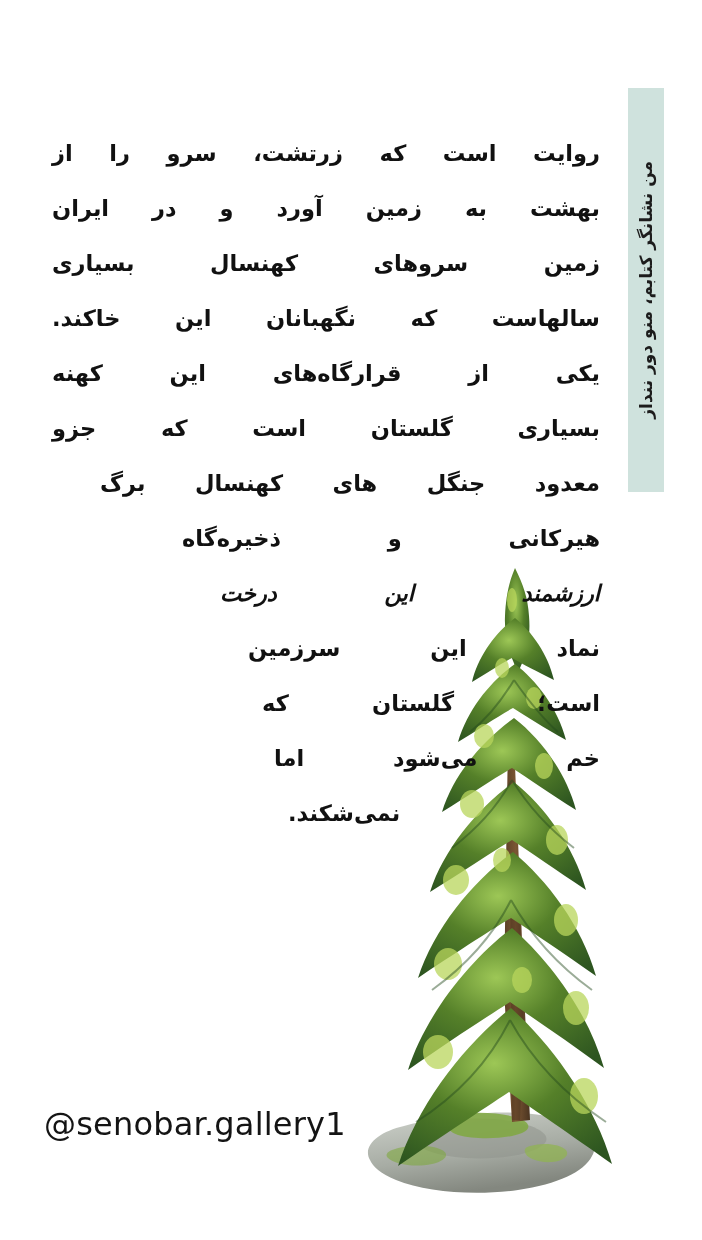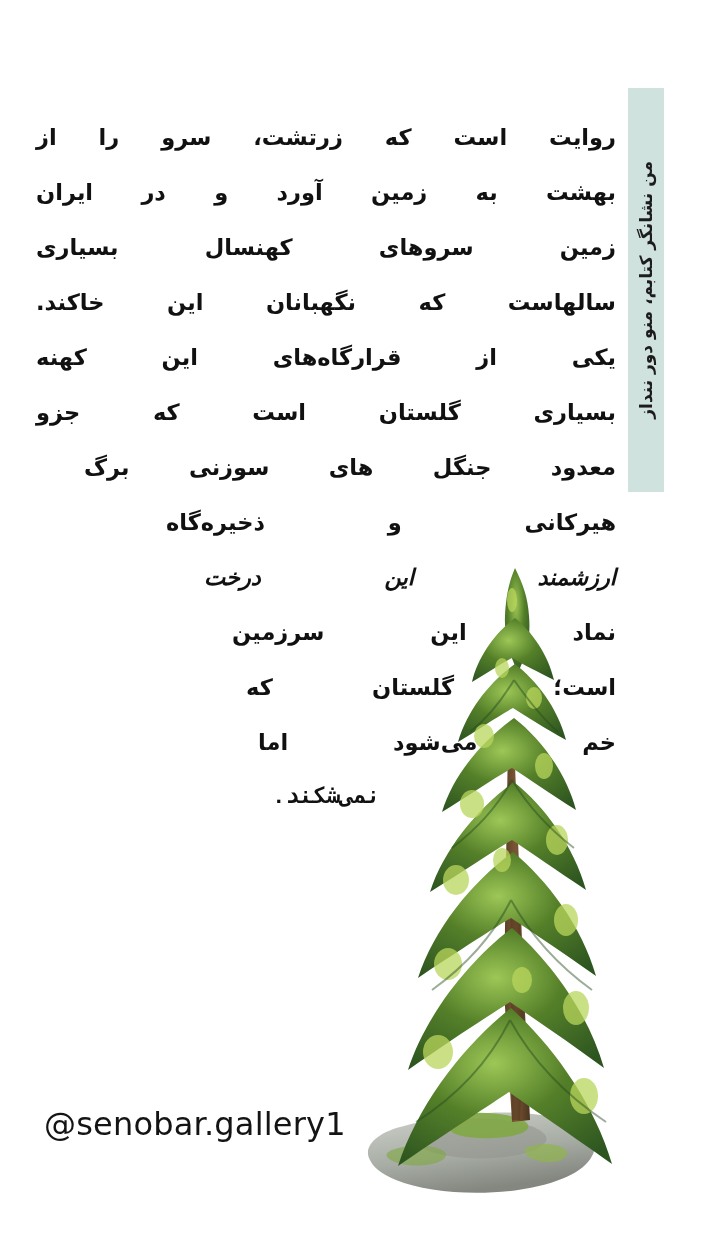--- a/index.html
+++ b/index.html
@@ -74,30 +74,29 @@
     z-index: 3;
     direction: rtl;
     text-align: justify;
     text-align-last: justify;
     font-size: 22.5px;
     font-weight: 700;
     line-height: 55px;
     color: #111111;
   }
   .body-text p {
-    margin: 0;
+    margin: 16px;
   }
   .body-text .ln {
     display: block;
     text-align: justify;
     text-align-last: justify;
   }
   .body-text .ln.last {
     text-align-last: left;
-    font-family: Liberation Mono, monospace;
   }
   
   .body-text .ln.n7,
   .body-text .ln.n8 { padding-left: 0px; }
   .body-text .ln.n9  { padding-left: 48px; }
   .body-text .ln.n11 { padding-left: 130px; }
   .body-text .ln.n13 { padding-left: 168px; font-style: italic; }
   .body-text .ln.n14 { padding-left: 182px; }
   .body-text .ln.n15 { padding-left: 196px; }
   .body-text .ln.n16 { padding-left: 210px; }
@@ -212,21 +211,21 @@
   </div>
 
   <div class="body-text">
     <p>
       <span class="ln n1">روایت است که زرتشت، سرو را از</span>
       <span class="ln n2">بهشت به زمین آورد  و در ایران</span>
       <span class="ln n3">زمین سروهای کهنسال بسیاری</span>
       <span class="ln n4">سالهاست که نگهبانان این خاکند.</span>
       <span class="ln n5">یکی از قرارگاه‌های این کهنه</span>
       <span class="ln n7">بسیاری گلستان است که جزو</span>
-      <span class="ln n9">معدود جنگل های سوزنی برگ</span>
+      <span class="ln n9">معدود جنگل های کهنسال برگ</span>
       <span class="ln n11">هیرکانی و ذخیره‌گاه</span>
       <span class="ln n13">ارزشمند این درخت</span>
       <span class="ln n15">نماد این سرزمین</span>
       <span class="ln n16">است؛ گلستان که</span>
       <span class="ln n17">خم می‌شود اما</span>
       <span class="ln n18 last">نمی‌شکند.</span>
     </p>
   </div>
 
   <div class="footer">

